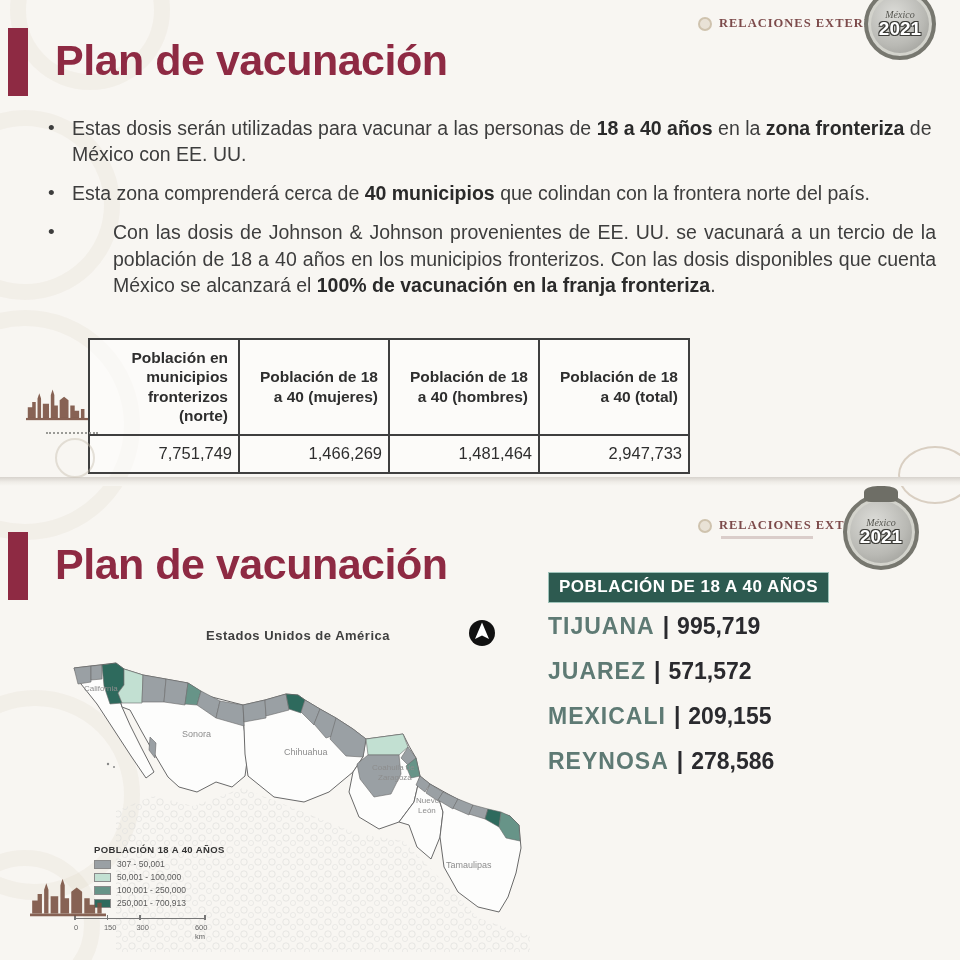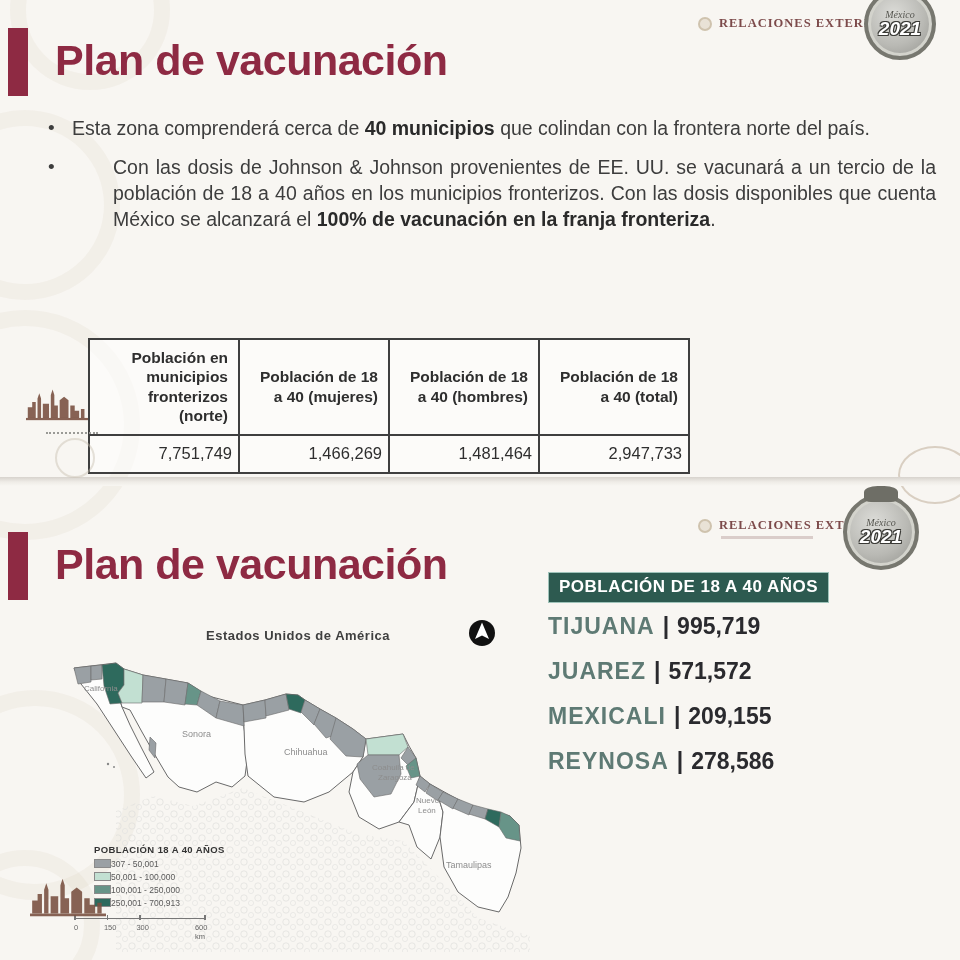--- a/index.html
+++ b/index.html
@@ -47,21 +47,21 @@
   .badge { position:absolute; border-radius:50%;
            background:radial-gradient(circle at 40% 35%, #dcdcd8 0%, #b9b9b4 55%, #8f8f8a 100%);
            border:4px solid #77776f; box-shadow:inset 0 0 0 3px #d3d3cc;
            display:flex; flex-direction:column; align-items:center; justify-content:center; }
   .slide1 .badge { left:864px; top:-12px; width:72px; height:72px; }
   .slide2 .badge { left:843px; top:14px; width:76px; height:76px; }
   .badge-crest { position:absolute; top:-12px; left:50%; transform:translateX(-50%);
                  width:34px; height:16px; background:#6e6e66; border-radius:40% 40% 20% 20%; }
   .badge-mex { font-family:"Liberation Serif", serif; font-style:italic; font-size:10px; color:#55554f; margin-bottom:-2px; }
   .badge-year { font-size:19px; font-weight:bold; color:#ffffff;
-                text-shadow:-1px -1px 0 #3a3a36, 1px -1px 0 #3a3a36, -1px 1px 0 #3a3a36, 1px 1px 0 #3a3a36;font-style:italic; }
+                text-shadow:-1px -1px 0 #3a3a36, 1px -1px 0 #3a3a36, -1px 1px 0 #3a3a36, 1px 1px 0 #3a3a36; }
 
   
   .bullets { position:absolute; left:48px; top:115px; width:888px; list-style:none; }
   .bullets li { display:flex; margin-bottom:13px; }
   .dot { width:24px; flex:none; color:#3d3d3d; font-size:19px; line-height:1.34; }
   .dot::before { content:"•"; }
   .btext { font-size:19.5px; line-height:1.34; color:#3d3d3d; }
   .btext b { color:#2a2a2a; }
   .just .btext { text-align:justify;margin-left:41px; }
 
@@ -94,21 +94,21 @@
   .m-light { fill:#c2e0d2; stroke:#6a6a6a; stroke-width:0.6; }
   .m-med   { fill:#679488; stroke:#6a6a6a; stroke-width:0.6; }
   .m-dark  { fill:#2e6a5d; stroke:#6a6a6a; stroke-width:0.6; }
   .slabel { font-family:"Liberation Sans",sans-serif; fill:#8d8d8d; font-size:9px; }
   .slabel.sm { font-size:8px; }
   .usa-label { font-family:"Liberation Sans",sans-serif; fill:#3f3f3f; font-size:13px;
                font-weight:bold; letter-spacing:0.5px; }
 
   .legend { position:absolute; left:36px; top:238px; }
   .legend-title { font-size:9.5px; font-weight:bold; color:#333; letter-spacing:0.4px; margin-bottom:4px; }
-  .legend-row { display:flex; align-items:flex-start; margin-bottom:3px; }
+  .legend-row { display:flex; align-items:center; gap:6px; margin-bottom:3px; }
   .swatch { width:17px; height:9px; border:1px solid #8a8a8a; flex:none; }
   .swatch.g0 { background:#9aa0a4; } .swatch.g1 { background:#c2e0d2; }
   .swatch.g2 { background:#679488; } .swatch.g3 { background:#2e6a5d; }
   .legend-label { font-size:8.5px; color:#5a5a5a; }
 
   .scalebar { position:absolute; left:16px; top:312px; width:130px; }
   .sb-line { position:relative; border-top:1.5px solid #777; height:5px; }
   .sb-line i { position:absolute; top:-4px; width:1.5px; height:5px; background:#777; }
   .sb-labels { position:relative; height:10px; font-size:7.5px; color:#666; }
   .sb-labels span { position:absolute; top:0; }
@@ -131,20 +131,24 @@
       <span class="seal"></span>
       <span class="ministry">RELACIONES EXTERIORES</span>
     </div>
     <div class="badge">
 
       <span class="badge-mex">México</span>
       <span class="badge-year">2021</span>
     </div>
 
     <ul class="bullets">
+      <li>
+        <span class="dot"></span>
+        <p class="btext"><span>Estas dosis serán utilizadas para vacunar a las personas de </span><b>18 a 40 años</b><span> en la </span><b>zona fronteriza</b><span> de México con EE. UU.</span></p>
+      </li>
       <li>
         <span class="dot"></span>
         <p class="btext"><span>Esta zona comprenderá cerca de </span><b>40 municipios</b><span> que colindan con la frontera norte del país.</span></p>
       </li>
       <li class="just">
         <span class="dot"></span>
         <p class="btext"><span>Con las dosis de Johnson &amp; Johnson provenientes de EE. UU. se vacunará a un tercio de la población de 18 a 40 años en los municipios fronterizos. Con las dosis disponibles que cuenta México se alcanzará el </span><b>100% de vacunación en la franja fronteriza</b><span>.</span></p>
       </li>
     </ul>
 

